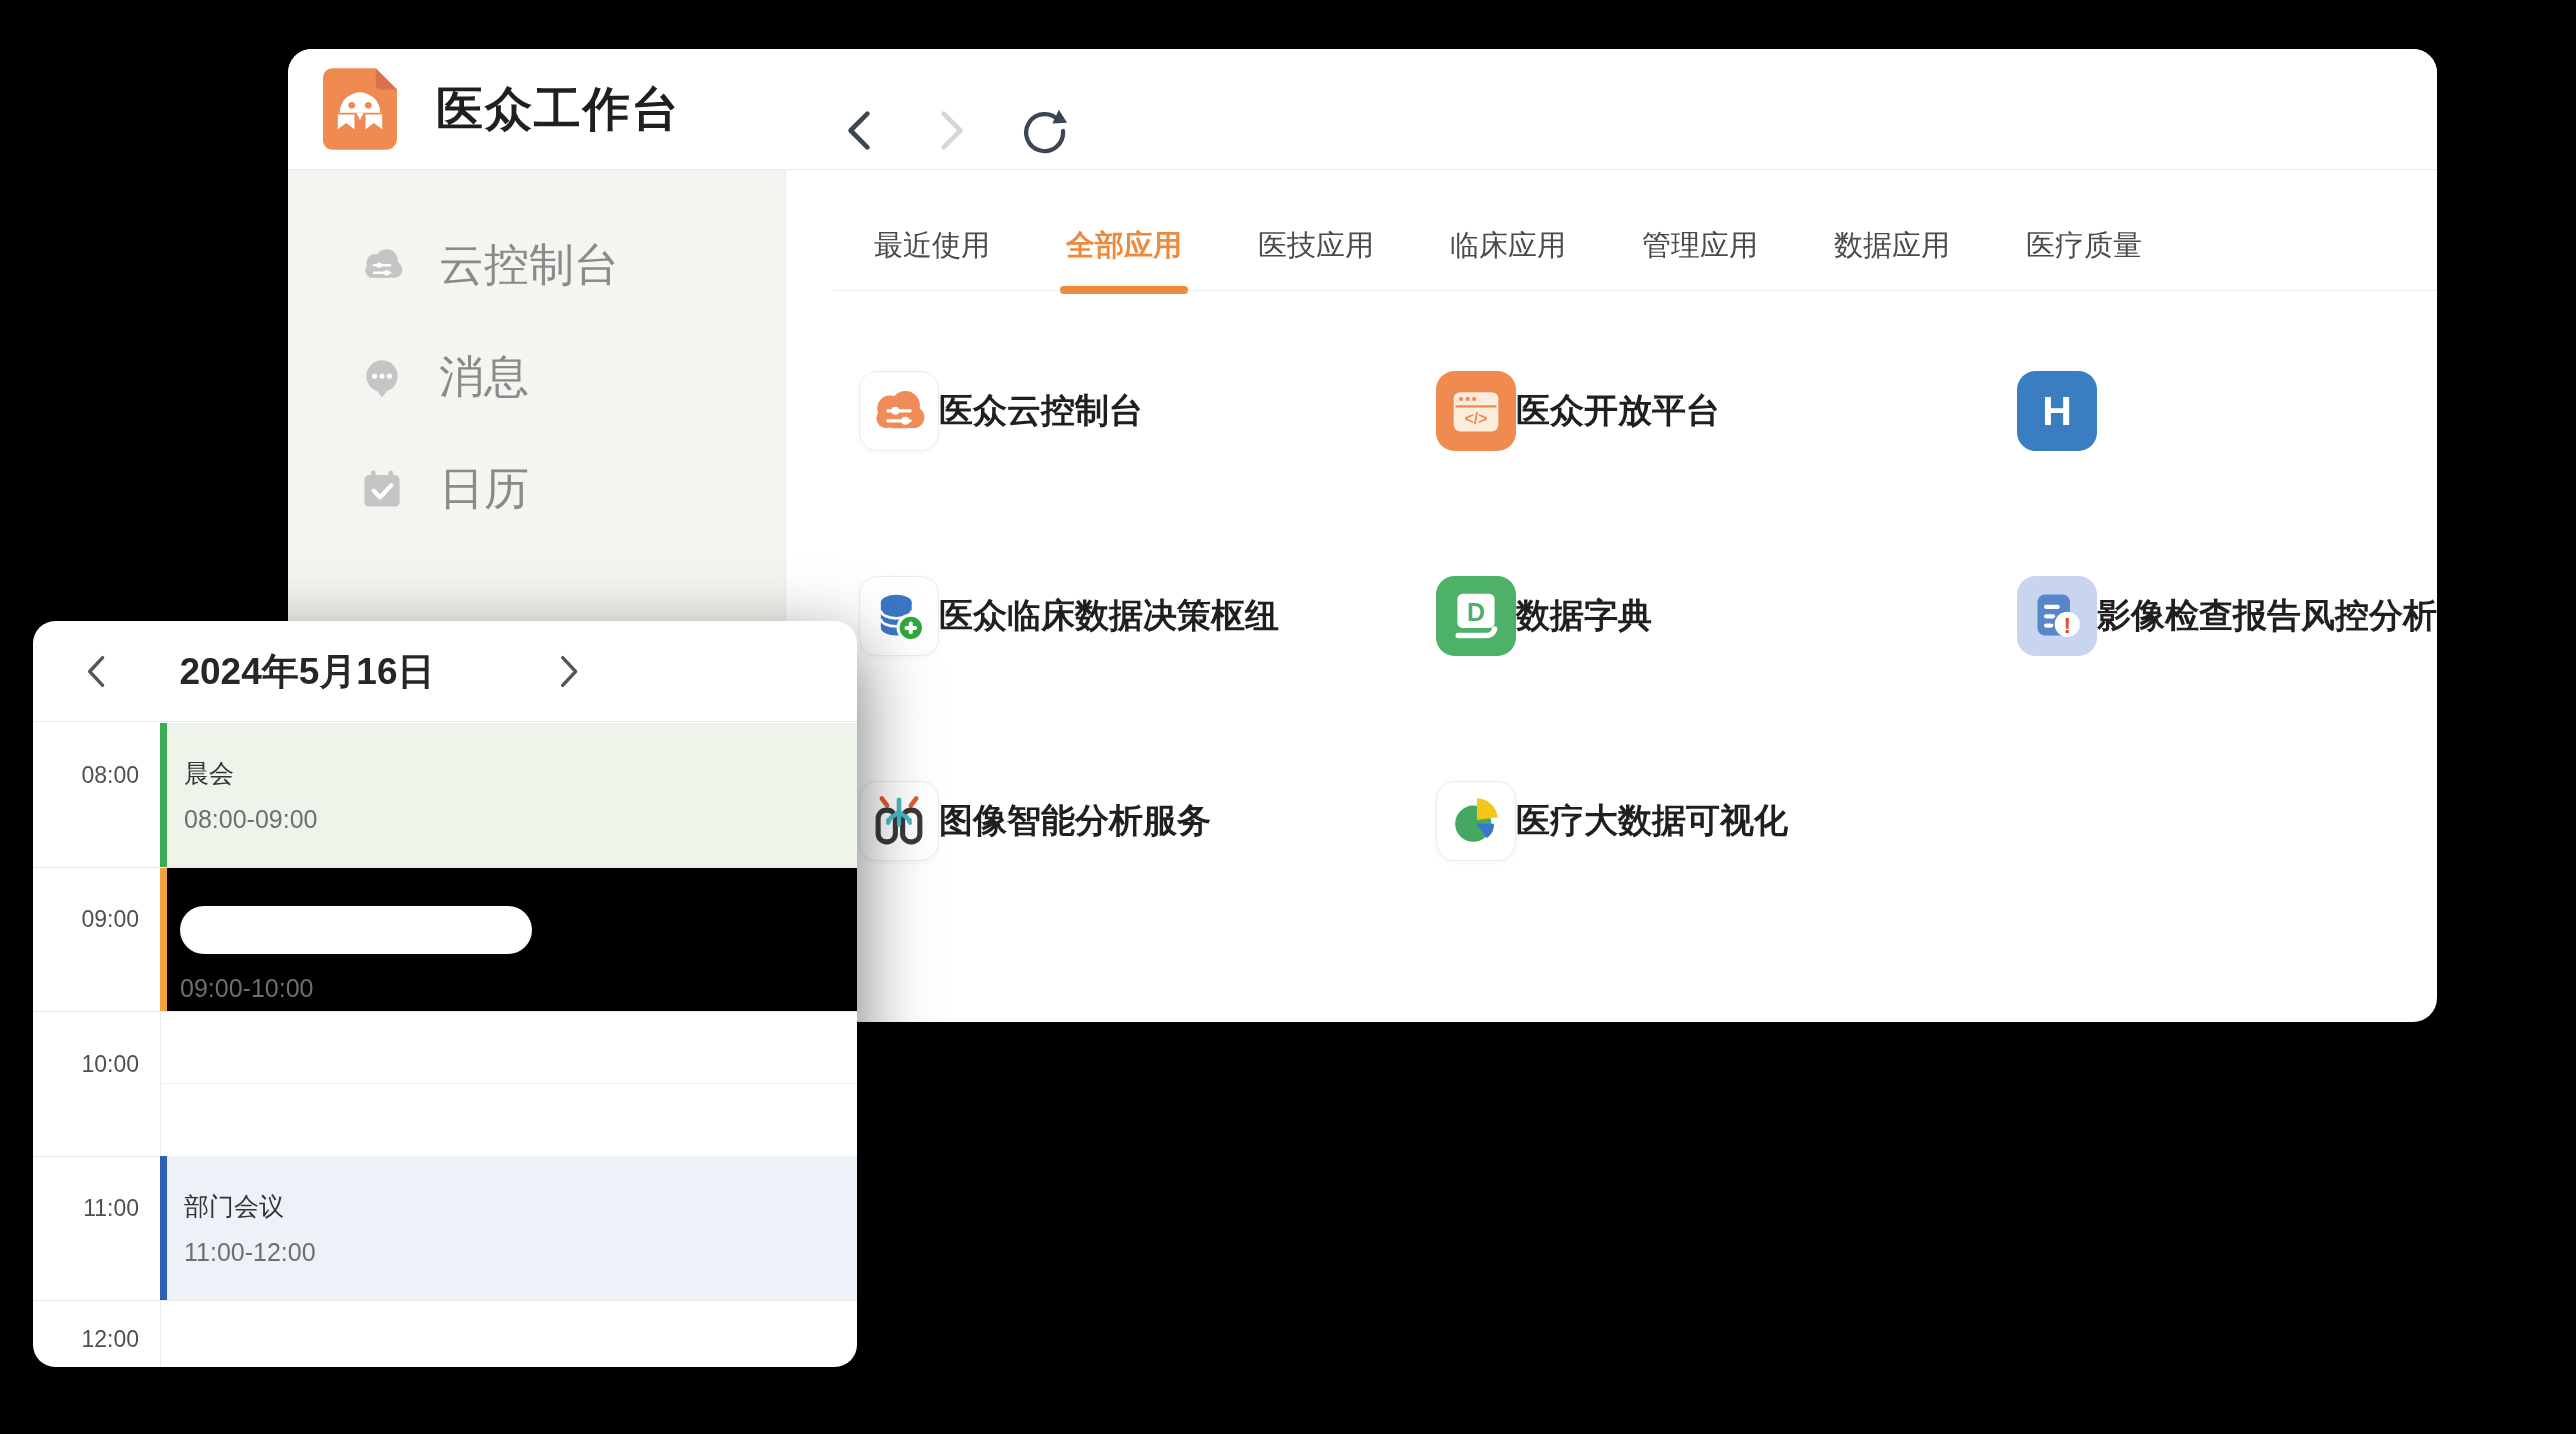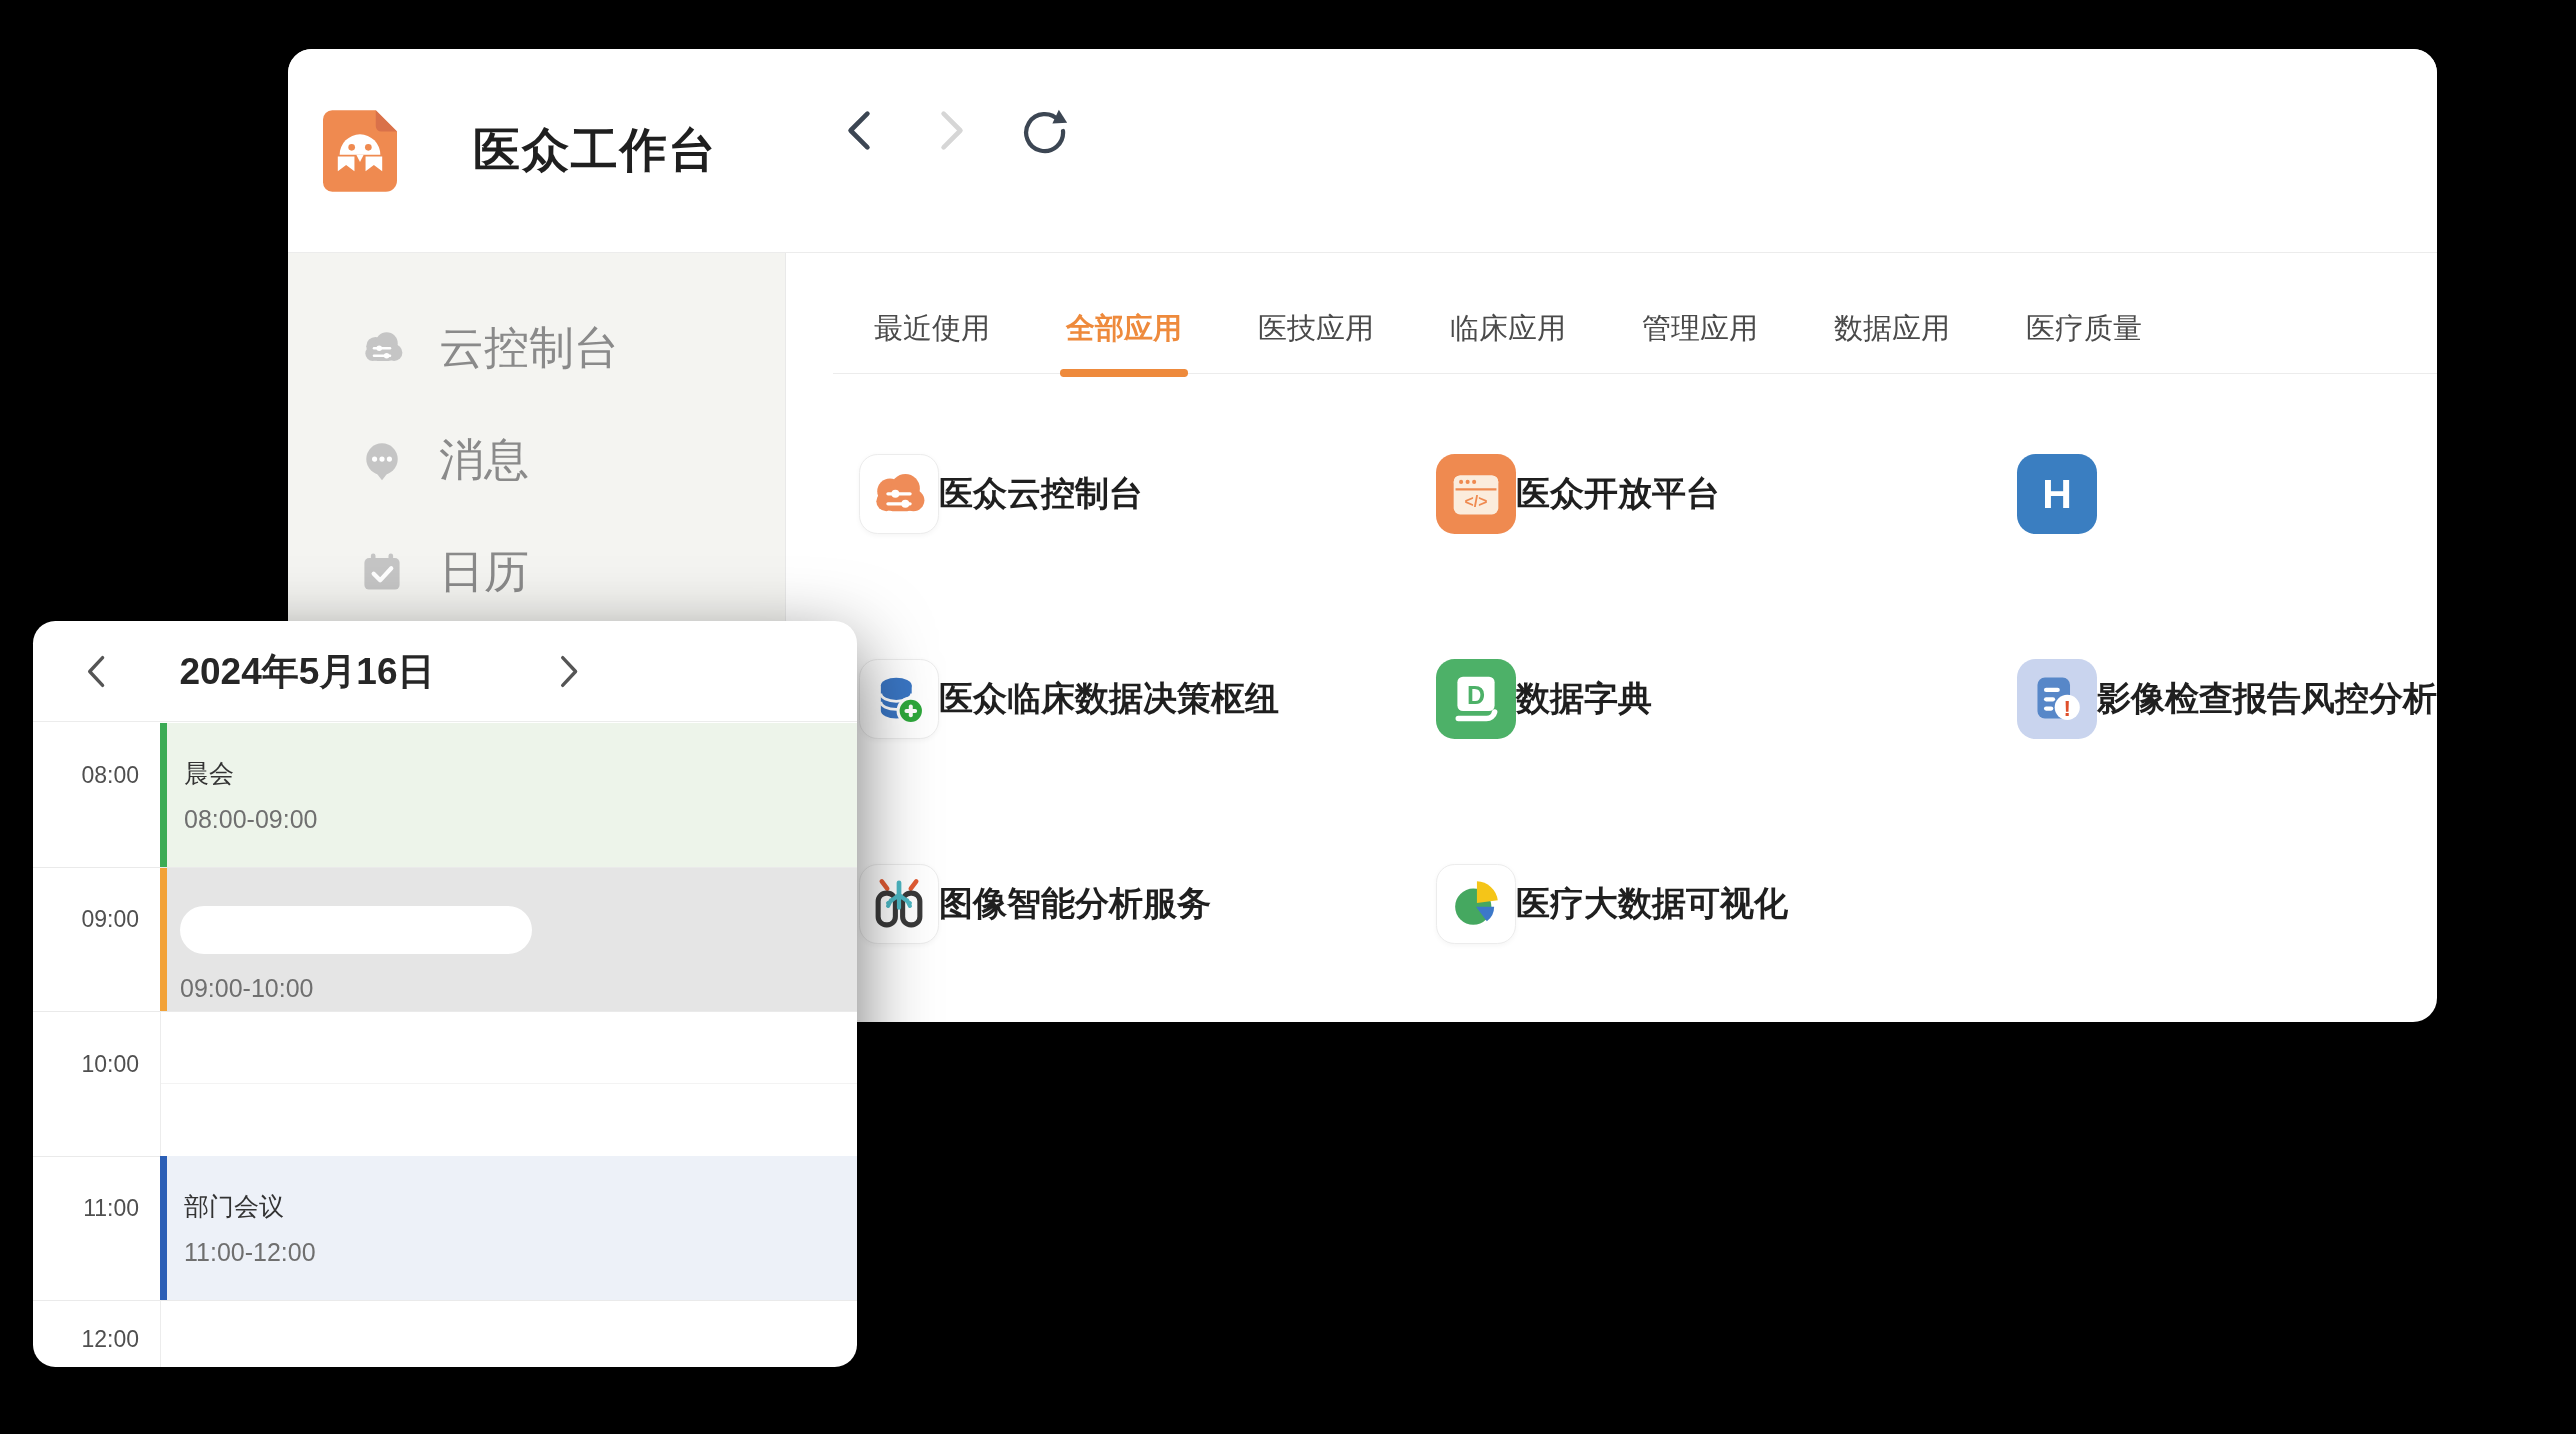--- a/index.html
+++ b/index.html
@@ -2,22 +2,22 @@
 <html style="font-size:15px"><head>
 <meta charset="utf-8">
 <style>
   html,body{margin:0;padding:0;background:#000;}
   *{box-sizing:border-box;font-family:"Liberation Sans","DejaVu Sans",sans-serif;}
   #canvas{position:relative;width:2576px;height:1434px;background:#000;overflow:hidden;}
 
   
   .main-window{position:absolute;left:288px;top:49px;width:2149px;height:973px;
     background:#fff;border-radius:24px;overflow:hidden;box-shadow:0 28px 84px rgba(0,0,0,.6);}
-  .win-header{position:relative;height:204px;display:flex;align-items:center;
-    padding-left:35px;border-bottom:0.9px solid #ececec;background:#fff;gap:37px;}
+  .win-header{position:relative;height:121px;display:flex;align-items:center;
+    padding-left:35px;border-bottom:0.9px solid #ececec;background:#fff;}
   .logo{width:74px;height:82px;flex:0 0 auto;}
   .win-title{margin-left:39px;font-size:47px;font-weight:bold;color:#1f1f1f;letter-spacing:1.9px;}
   .nav-group{position:absolute;left:547px;top:0;height:163px;display:flex;align-items:center;gap:45px;}
   .nav-btn{width:48px;height:48px;display:flex;align-items:center;justify-content:center;cursor:pointer;}
 
   
   .win-body{display:flex;height:809px;}
   .sidebar{width:529px;background:#f4f4f1;border-right:0.9px solid #e9e9e9;
     padding:65px 0 0 69px;display:flex;flex-direction:column;gap:52px;}
   .side-item{display:flex;align-items:center;gap:32px;cursor:pointer;}
@@ -54,21 +54,21 @@
   .hour-line{position:absolute;left:0;right:0;height:0.9px;background:#eaeaea;}
   .half-line{position:absolute;left:127px;right:0;height:0.9px;background:#f3f3f3;}
   .gutter-line{position:absolute;left:127px;top:0;bottom:0;width:0.9px;background:#ececec;}
   .time-label{position:absolute;left:0;width:106px;text-align:right;font-size:23px;color:#4f4f4f;}
   .cal-event{position:absolute;left:127px;right:0;padding:34px 0 0 24px;}
   .cal-event .bar{position:absolute;left:0;top:0;bottom:0;width:6.5px;}
   .ev-title{font-size:25px;color:#333;font-weight:500;margin-bottom:15px;}
   .ev-time{font-size:25px;color:#6f6f6f;}
   .redact-pill{width:352px;height:48px;border-radius:24px;background:#fff;margin:3.7px 0 20.5px 0;}
   .ev-green{background:#edf4ea;} .ev-green .bar{background:#3cab55;}
-  .ev-orange{background:#e5e5e5;padding-left:20px;} .ev-orange .bar{background:#f2a238;}
+  .ev-orange{background:#000000;padding-left:20px;} .ev-orange .bar{background:#f2a238;}
   .ev-blue{background:#edf1f8;} .ev-blue .bar{background:#2c5fb6;}
 </style>
 </head>
 <body>
 
 <div id="canvas">
 
   <div class="main-window">
 
     <div class="win-header">

